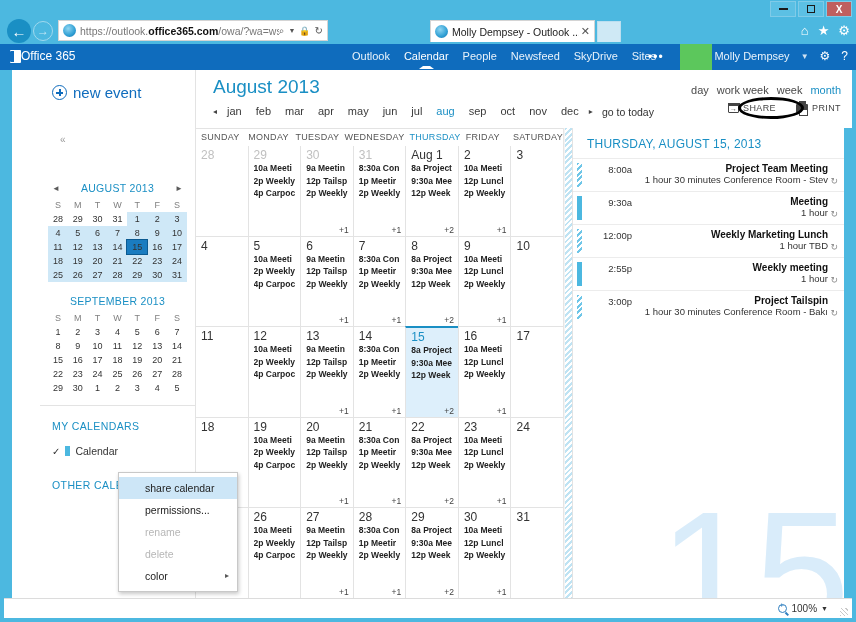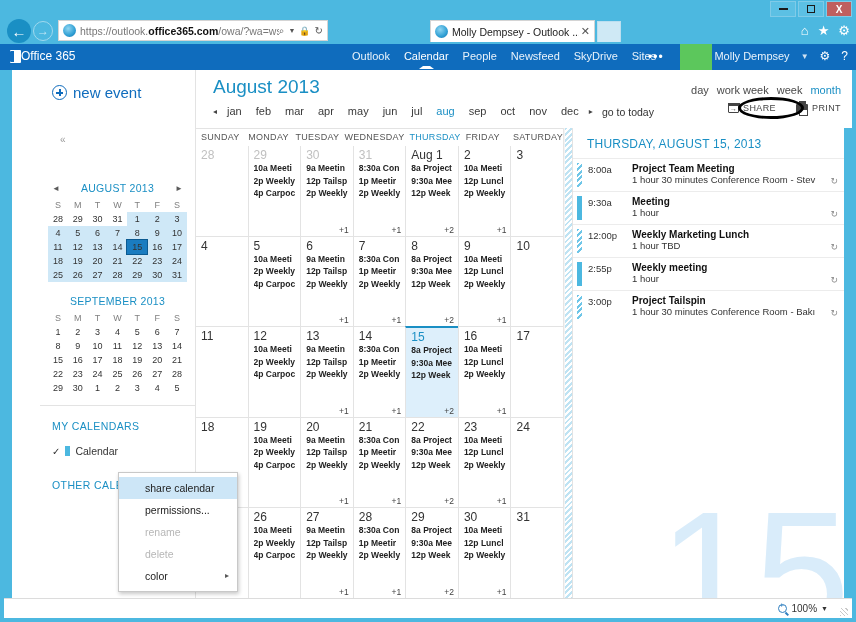--- a/index.html
+++ b/index.html
@@ -149,21 +149,21 @@
   .daynum { font-size:12px; color:#6a6a6a; line-height:14px; }
   .cell.sel .daynum { color:#1a8fc4; }
   .daynum.today { color:#333; }
   .ev { font-size:8.5px; color:#222; white-space:nowrap; overflow:hidden; line-height:12.5px; font-weight:bold; }
   .more { font-size:8.5px; color:#444; text-align:right; position:absolute; right:4px; bottom:1px; }
 
   
   .agenda { width:272px; flex:0 0 272px; border-left:1px solid #e3e3e3; position:relative;
             background:#fff; overflow:hidden; }
   .ag-date { font-size:12px; color:#1a8fc4; padding:9px 0 7px 14px; letter-spacing:.2px; }
-  .ag-item { display:flex; border-top:1px solid #ececec; padding:4px 0 4px 0; position:relative; min-height:33px; }
+  .ag-item { display:flex; border-top:1px solid #ececec; padding:4px 0 4px 0; position:relative; min-height:33px;text-align:right; }
   .ag-strip { width:5px; flex:0 0 5px; margin-right:6px; margin-left:4px; }
   .ag-strip.solid { background:#4cb8e0; }
   .ag-strip.tent { background:repeating-linear-gradient(135deg,#6fc6e8 0 2px,#fff 2px 4px); }
   .ag-time { width:44px; flex:0 0 44px; font-size:9.5px; color:#333; padding-top:1px; }
   .ag-body { flex:1; padding-right:16px; overflow:hidden; }
   .ag-title { font-size:10px; font-weight:bold; color:#111; white-space:nowrap; overflow:hidden; }
   .ag-sub { font-size:9.5px; color:#333; white-space:nowrap; overflow:hidden; }
   .ag-recur { position:absolute; right:6px; bottom:5px; font-size:9px; color:#8a8a8a; }
   .watermark { position:absolute; right:-6px; bottom:-44px; font-size:172px; color:#d9ecfa;
                line-height:.8; font-weight:normal; pointer-events:none; }

